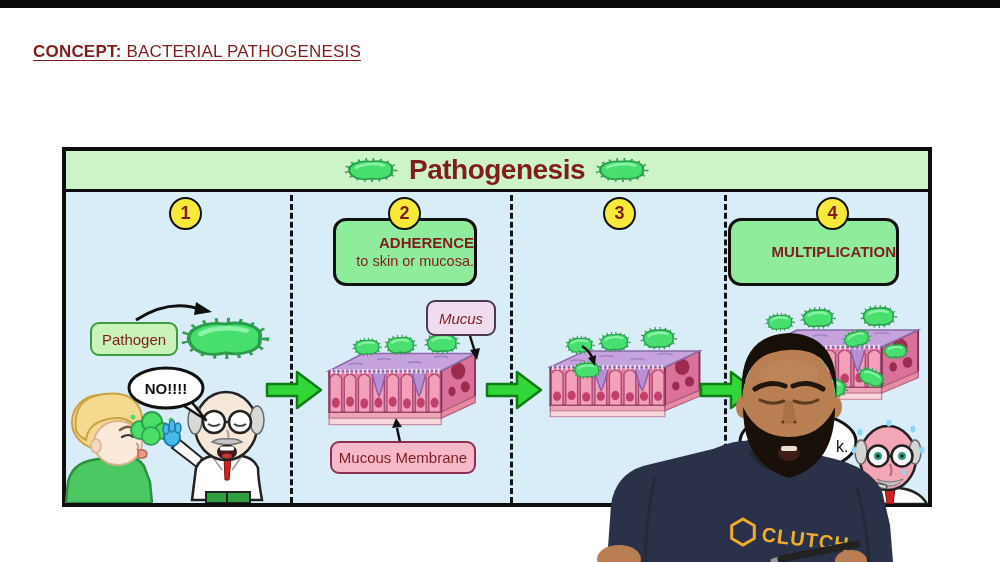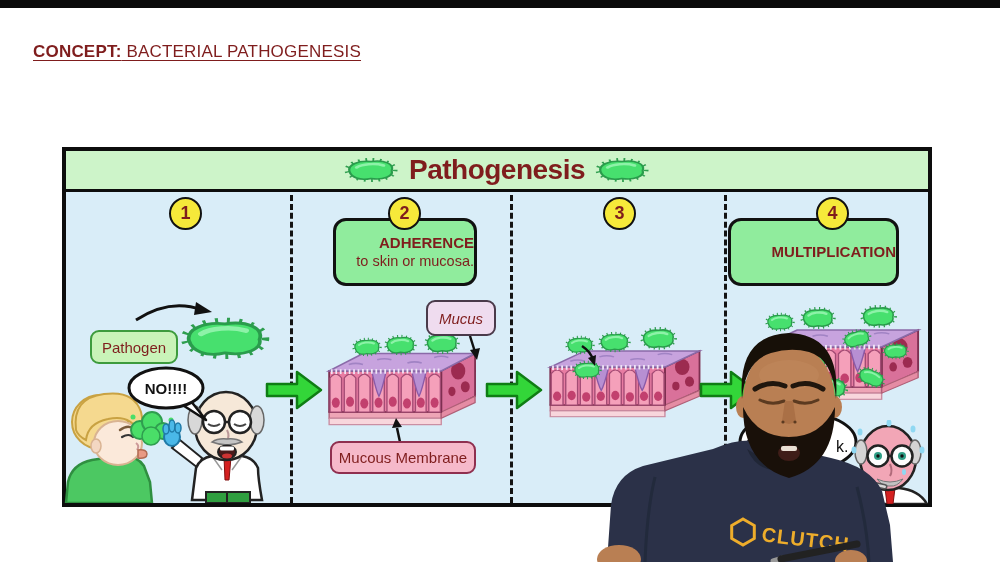--- a/index.html
+++ b/index.html
@@ -21,21 +21,21 @@
   .divider{top:195px;height:308px;width:0;border-left:3px dashed #141414;}
   .badge{width:29px;height:29px;border-radius:50%;background:#f6e93a;border:2.5px solid #111;
          display:flex;align-items:center;justify-content:center;font-weight:bold;font-size:18px;z-index:3;}
   .stepbox{background:#90ec9d;border:3px solid #111;border-radius:13px;z-index:2;
            display:flex;flex-direction:column;align-items:flex-end;justify-content:center;text-align:center;}
   .stepbox .head{font-weight:bold;font-size:15px;line-height:18px;}
   .stepbox .cap{font-size:14.5px;line-height:18px;}
   .blankline{width:78%;border-bottom:2px solid #222;height:14px;margin-bottom:3px;}
   .tag{border-radius:9px;display:flex;align-items:center;justify-content:center;
        font-size:15px;z-index:2;background:#fff;}
-  .tag-pathogen{background:#c9f3b8;border:2.5px solid #3d9b3d;margin-top:8px;}
+  .tag-pathogen{background:#c9f3b8;border:2.5px solid #3d9b3d;}
   .tag-mucus{background:#efdcef;border:2.5px solid #4a3a4a;font-style:italic;}
   .tag-memb{background:#f6b9ca;border:2.5px solid #8f2f4f;}
   svg text{font-family:"Liberation Sans",sans-serif;}
   .z4{z-index:4;} .z5{z-index:5;} .z9{z-index:9;}
 </style>
 </head>
 <body>
 
 <div id="stage">
 

